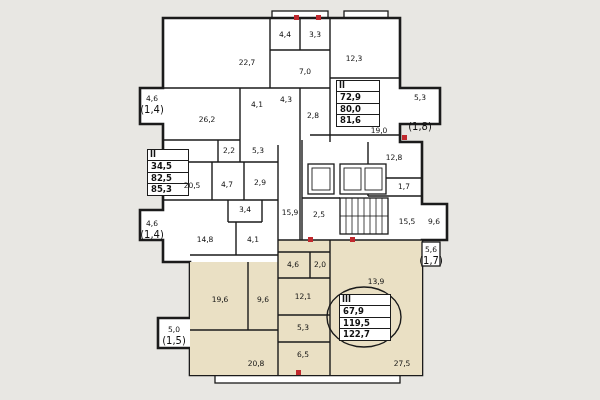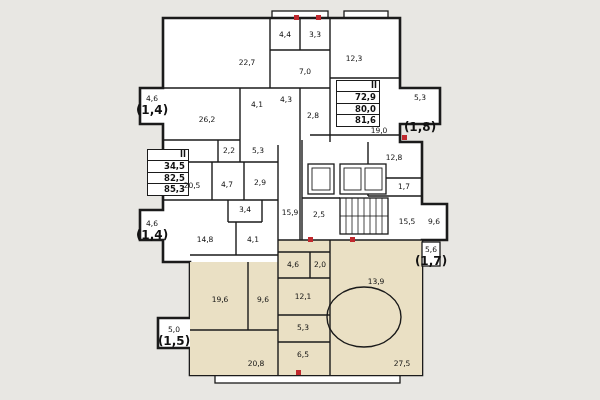--- a/index.html
+++ b/index.html
@@ -19,27 +19,27 @@
   .box{fill:var(--paper,#ffffff);stroke:var(--wall,#1b1b1b);stroke-width:1.3}
   .boxin{fill:none;stroke:var(--wall,#1b1b1b);stroke-width:0.9}
   .door{fill:var(--door-accent,#c0282d)}
 
   
   .lbl{
     position:absolute;transform:translate(-50%,-50%);
     font-size:7.5px;font-weight:400;line-height:1;
     color:var(--text,#111111);white-space:nowrap;pointer-events:none;
   }
-  .lbl.small{font-size:12px;font-weight:700}
+  .lbl.small{font-size:10px;font-weight:400}
 
   
   .apt{
     position:absolute;background:var(--paper,#ffffff);
     border:1.2px solid var(--wall,#1b1b1b);
-    text-align:right;color:var(--text,#111111);
+    text-align:left;color:var(--text,#111111);
     font-size:8.5px;font-weight:700;line-height:1.25;
   }
   .apt .hdr{border-bottom:1px solid var(--wall,#1b1b1b);padding:0 2px;font-size:8px}
   .apt .row{border-bottom:1px solid var(--wall,#1b1b1b);padding:0 3px}
   .apt .row:last-child{border-bottom:none}
 </style>
 </head>
 <body>
 
 <div class="plan">
@@ -101,20 +101,26 @@
     <div class="row">81,6</div>
   </div>
 
   <div class="apt" style="left:147px;top:149px;width:40px">
     <div class="hdr">II</div>
     <div class="row">34,5</div>
     <div class="row">82,5</div>
     <div class="row">85,3</div>
   </div>
 
+  <div class="apt" style="left:339px;top:294px;width:50px">
+    <div class="hdr">III</div>
+    <div class="row">67,9</div>
+    <div class="row">119,5</div>
+    <div class="row">122,7</div>
+  </div>
 
   <span class="lbl" style="left:247px;top:63px">22,7</span>
   <span class="lbl" style="left:285px;top:35px">4,4</span>
   <span class="lbl" style="left:315px;top:35px">3,3</span>
   <span class="lbl" style="left:305px;top:72px">7,0</span>
   <span class="lbl" style="left:354px;top:59px">12,3</span>
   <span class="lbl" style="left:379px;top:131px">19,0</span>
   <span class="lbl" style="left:420px;top:98px">5,3</span>
   <span class="lbl small" style="left:420px;top:127px">(1,8)</span>
   <span class="lbl" style="left:152px;top:99px">4,6</span>

